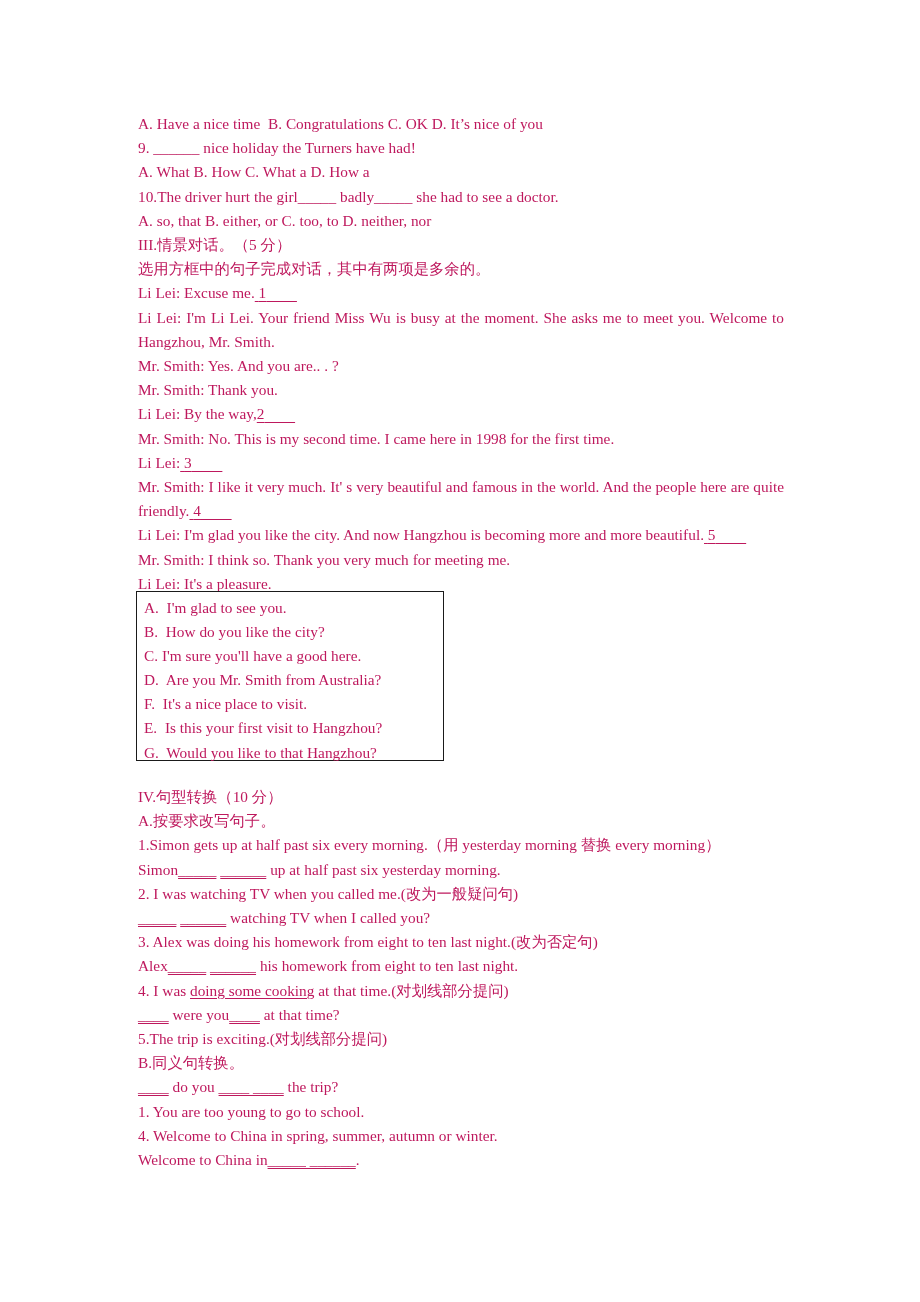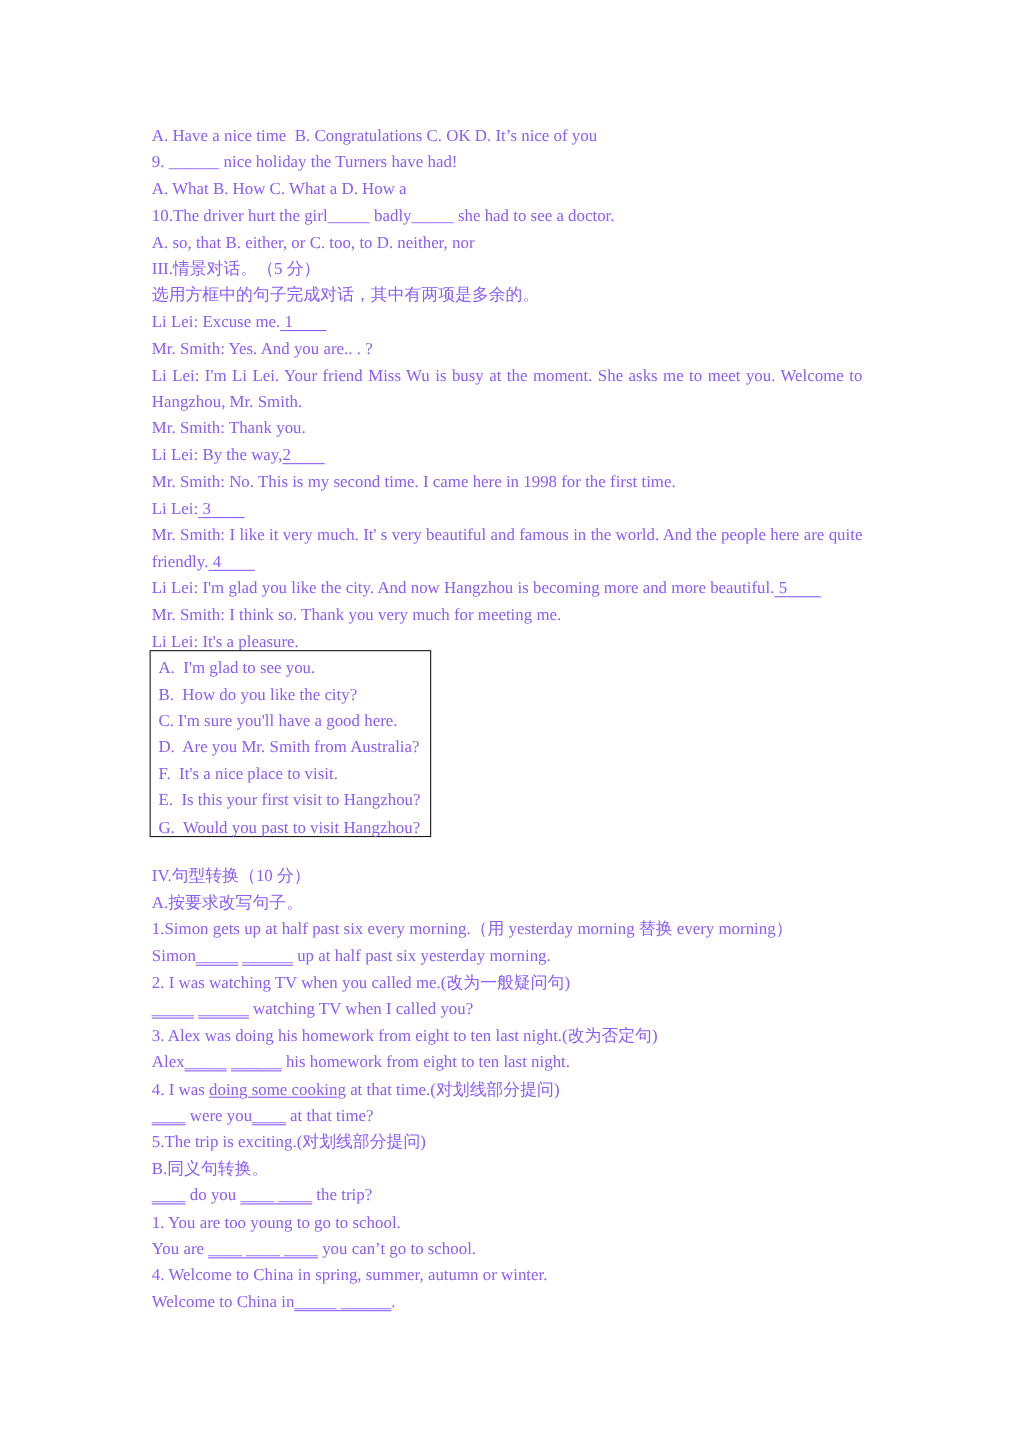--- a/index.html
+++ b/index.html
@@ -27,21 +27,21 @@
     position: absolute;
     left: 138px;
     top: 112px;
     width: 646px;
   }
   .line {
     font-size: 15.3px;
     line-height: 24.2px;
     white-space: pre-wrap;
     letter-spacing: 0.02px;
-    color: #8b5cf6;
+    color: #be185d;
   }
   .justify {
     text-align: justify;
     text-align-last: left;
   }
   .u {
     text-decoration: underline;
     text-decoration-thickness: 1px;
     text-underline-offset: 2px;
   }
@@ -49,21 +49,21 @@
   .blank {
     text-decoration: underline;
     text-decoration-thickness: 1px;
     text-underline-offset: 2.5px;
     white-space: pre;
   }
   .optbox {
     position: absolute;
     left: 136px;
     top: 591px;
-    width: 256px;
+    width: 308px;
     height: 170px;
     border: 1px solid #1a1a1a;
     box-sizing: border-box;
     padding: 4px 0 0 7px;
     background: #fff;
   }
   .optbox .line {
     font-size: 15.3px;
     line-height: 24.1px;
   }
@@ -86,42 +86,42 @@
     <div class="line">9. ______ nice holiday the Turners have had!</div>
     <div class="line">A. What B. How C. What a D. How a</div>
     <div class="line">10.The driver hurt the girl_____ badly_____ she had to see a doctor.</div>
     <div class="line">A. so, that B. either, or C. too, to D. neither, nor</div>
 
     <div class="line">III.情景对话。（5 分）</div>
     <div class="line">选用方框中的句子完成对话，其中有两项是多余的。</div>
 
     <div>
       <div class="line"><span>Li Lei: Excuse me.</span><span class="blank"> <span>1</span>  </span></div>
+      <div class="line justify"><span>Li Lei: I'm Li Lei. Your friend Miss Wu is busy at the moment. She asks me to meet you. Welcome to Hangzhou, Mr. Smith.</span></div>
       <div class="line"><span>Mr. Smith: Yes. And you are.. . ?</span></div>
-      <div class="line justify"><span>Li Lei: I'm Li Lei. Your friend Miss Wu is busy at the moment. She asks me to meet you. Welcome to Hangzhou, Mr. Smith.</span></div>
       <div class="line"><span>Mr. Smith: Thank you.</span></div>
       <div class="line"><span>Li Lei: By the way,</span><span class="blank"><span>2</span>  </span></div>
       <div class="line"><span>Mr. Smith: No. This is my second time. I came here in 1998 for the first time.</span></div>
       <div class="line"><span>Li Lei:</span><span class="blank"> <span>3</span>  </span></div>
       <div class="line justify"><span>Mr. Smith: I like it very much. It' s very beautiful and famous in the world. And the people here are quite friendly.</span><span class="blank"> <span>4</span>  </span></div>
       <div class="line"><span>Li Lei: I'm glad you like the city. And now Hangzhou is becoming more and more beautiful.</span><span class="blank"> <span>5</span>  </span></div>
       <div class="line"><span>Mr. Smith: I think so. Thank you very much for meeting me.</span></div>
       <div class="line"><span>Li Lei: It's a pleasure.</span></div>
     </div>
 
   </div>
 
   <div class="optbox">
     <div class="line">A.  I'm glad to see you.</div>
     <div class="line">B.  How do you like the city?</div>
     <div class="line">C. I'm sure you'll have a good here.</div>
     <div class="line">D.  Are you Mr. Smith from Australia?</div>
     <div class="line">F.  It's a nice place to visit.</div>
     <div class="line">E.  Is this your first visit to Hangzhou?</div>
-    <div class="line">G.  Would you past to visit Hangzhou?</div>
+    <div class="line">G.  Would you like to that Hangzhou?</div>
   </div>
 
   <div class="sec4">
     <div class="line">IV.句型转换（10 分）</div>
     <div class="line">A.按要求改写句子。</div>
 
     <div class="line">1.Simon gets up at half past six every morning.（用 yesterday morning 替换 every morning）</div>
     <div class="line"><span>Simon</span><span class="blank">_____</span><span> </span><span class="blank">______</span><span> up at half past six yesterday morning.</span></div>
 
     <div class="line">2. I was watching TV when you called me.(改为一般疑问句)</div>
@@ -132,19 +132,18 @@
 
     <div class="line"><span>4. I was </span><span class="u">doing some cooking</span><span> at that time.(对划线部分提问)</span></div>
     <div class="line"><span></span><span class="blank">____</span><span> were you</span><span class="blank">____</span><span> at that time?</span></div>
 
     <div class="line">5.The trip is exciting.(对划线部分提问)</div>
     <div class="line">B.同义句转换。</div>
 
     <div class="line"><span></span><span class="blank">____</span><span> do you </span><span class="blank">____ ____</span><span> the trip?</span></div>
 
     <div class="line">1. You are too young to go to school.</div>
-    <div class="line"><span>You are </span><span class="blank">____ ____ ____</span><span> you can’t go to school.</span></div>
 
     <div class="line">4. Welcome to China in spring, summer, autumn or winter.</div>
     <div class="line"><span>Welcome to China in</span><span class="blank">_____ ______</span><span>.</span></div>
   </div>
 
 </div>
 
 </body></html>

